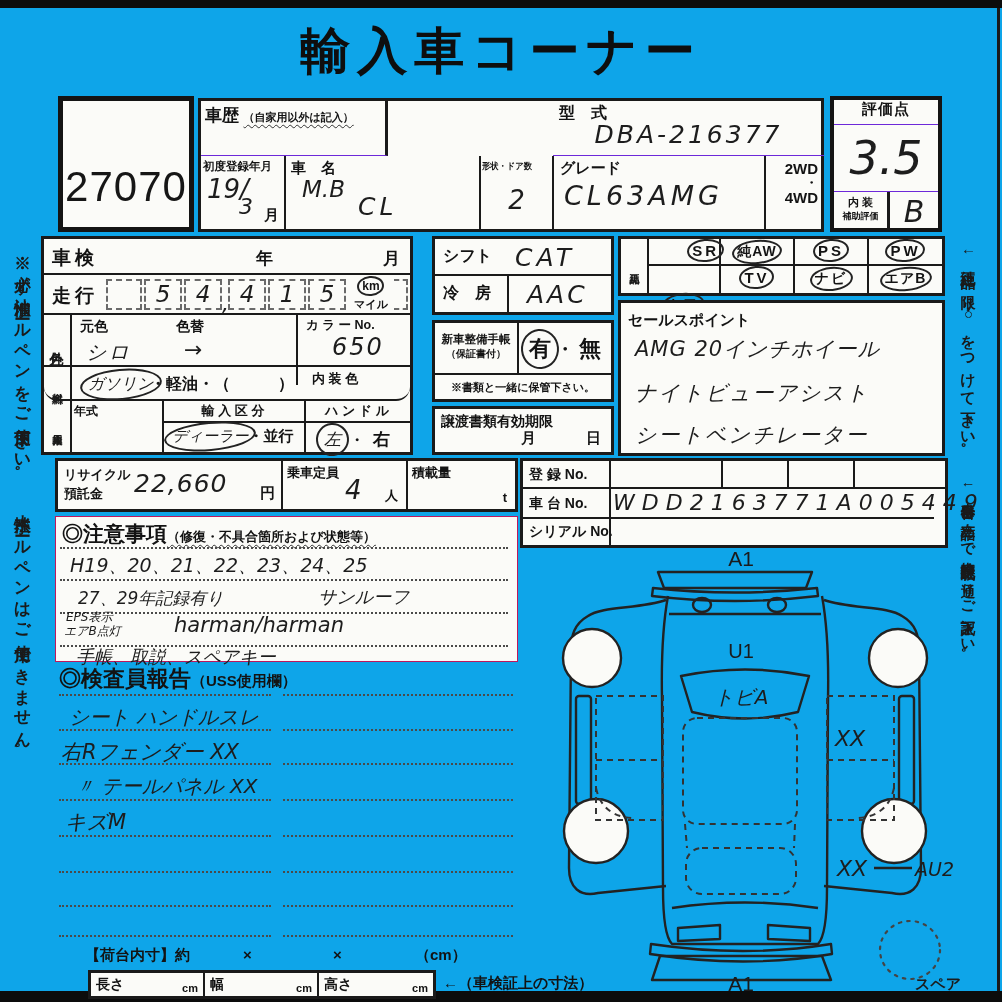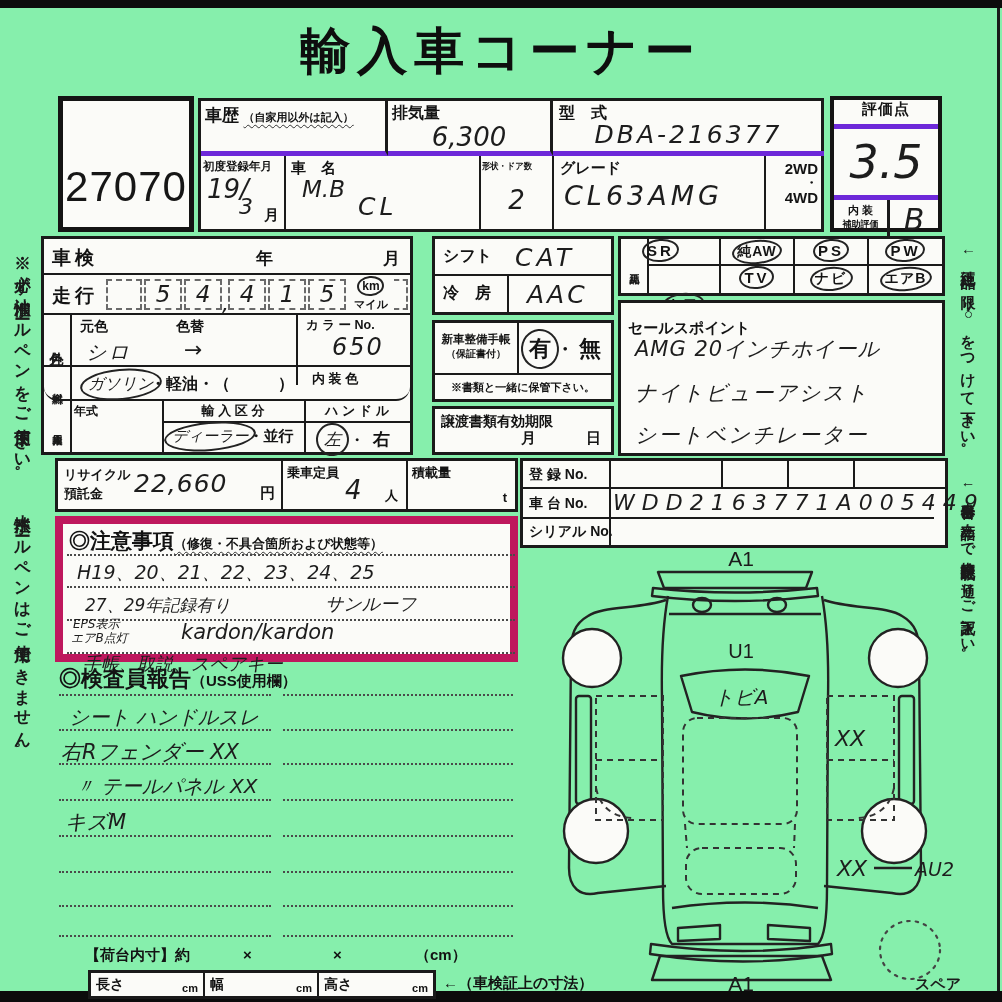--- a/index.html
+++ b/index.html
@@ -1,27 +1,27 @@
 <!DOCTYPE html>
 <html><head>
 <meta charset="utf-8">
 <style>
   html,body{margin:0;padding:0;}
   body{width:1002px;height:1002px;background:#e9e8e4;font-family:"Liberation Sans",sans-serif;}
-  .page{position:relative;width:1002px;height:1002px;background:#86efac;color:#151515;overflow:hidden;}
+  .page{position:relative;width:1002px;height:1002px;background:#0ea5e9;color:#151515;overflow:hidden;}
   .abs{position:absolute;}
   .lbl{font-weight:bold;color:#131313;}
   .hw{font-family:"DejaVu Sans",sans-serif;font-style:italic;color:#1d1d1d;}
   .vtext{writing-mode:vertical-rl;text-orientation:upright;font-weight:bold;letter-spacing:2px;color:#1a1a1a;}
   .box{border:3px solid #1a1a1a;background:#fbfbf8;box-sizing:border-box;}
   .cell{box-sizing:border-box;position:absolute;}
   .br2{border-right:2px solid #1a1a1a;}
   .br3{border-right:3px solid #1a1a1a;}
   .bb2{border-bottom:2px solid #1a1a1a;}
-  .bb3{border-bottom:5px solid #6d28d9;}
+  .bb3{border-bottom:1px solid #6d28d9;}
   .circ{position:relative;display:inline-block;}
   .circ::after{content:"";position:absolute;top:-5px;bottom:-5px;left:-8px;right:-8px;border:2.5px solid #232323;border-radius:50%;transform:rotate(-5deg);}
   .circ-sm::after{top:-3px;bottom:-3px;left:-5px;right:-5px;border-width:2px;}
   .dotline{position:absolute;border-top:2px dotted #4a4a4a;height:0;}
   .dashbox{position:absolute;border:2px dashed #6a6a6a;box-sizing:border-box;text-align:center;}
   .wavy{text-decoration:underline wavy 1px #333;text-underline-offset:3px;}
   svg text{font-family:"Liberation Sans",sans-serif;}
   svg text.svghw{font-family:"DejaVu Sans",sans-serif;font-style:italic;}
 </style>
 </head>
@@ -37,24 +37,20 @@
 
   <div class="abs" style="left:58px;top:96px;width:136px;height:136px;border:5px solid #141414;background:#fbfbf8;box-sizing:border-box;display:flex;align-items:flex-end;justify-content:center;">
     <span style="font-size:42px;letter-spacing:1px;color:#161616;padding-bottom:16px;">27070</span>
   </div>
 
   <div class="abs box" style="left:198px;top:98px;width:626px;height:134px;">
 
     <div class="cell bb3 br3" style="left:0;top:0;width:187px;height:55px;padding:3px 4px;">
       <span class="lbl" style="font-size:17px;">車歴</span>
       <span class="lbl wavy" style="font-size:11px;">（自家用以外は記入）</span>
-    </div>
-    <div class="cell bb3 br3" style="left:187px;top:0;width:165px;height:55px;padding:2px 4px;">
-      <span class="lbl" style="font-size:16px;">排気量</span>
-      <div class="hw" style="font-size:26px;text-align:center;margin-top:-2px;">6,300</div>
     </div>
     <div class="cell bb3" style="left:352px;top:0;width:271px;height:55px;padding:2px 6px;">
       <span class="lbl" style="font-size:16px;">型　式</span>
       <div class="hw" style="font-size:25px;text-align:center;letter-spacing:3px;margin-top:-4px;">DBA-216377</div>
     </div>
 
     <div class="cell br2" style="left:0;top:55px;width:85px;height:73px;">
       <span class="lbl" style="font-size:11.5px;display:block;padding:3px 2px 0;">初度登録年月</span>
       <span class="hw" style="position:absolute;left:6px;top:18px;font-size:26px;">19/</span>
       <span class="hw" style="position:absolute;left:38px;top:38px;font-size:22px;">3</span>
@@ -213,32 +209,32 @@
   <div class="abs box" style="left:432px;top:406px;width:182px;height:49px;">
     <span class="lbl" style="position:absolute;left:6px;top:4px;font-size:14px;">譲渡書類有効期限</span>
     <span class="lbl" style="position:absolute;left:86px;bottom:4px;font-size:15px;">月</span>
     <span class="lbl" style="position:absolute;right:10px;bottom:4px;font-size:15px;">日</span>
   </div>
 
   <div class="abs box" style="left:618px;top:236px;width:327px;height:60px;">
     <div class="br2" style="position:absolute;left:0;top:0;width:26px;height:54px;display:flex;align-items:center;justify-content:center;">
       <span class="vtext" style="font-size:10px;letter-spacing:0;">純正品</span>
     </div>
-    <div class="cell br2 bb2" style="left:26px;top:0;width:74px;height:27px;text-align:left;"><span class="lbl circ circ-sm" style="font-size:15px;letter-spacing:3px;top:3px;">SR</span></div>
+    <div class="cell br2 bb2" style="left:26px;top:0;width:74px;height:27px;text-align:right;"><span class="lbl circ circ-sm" style="font-size:15px;letter-spacing:3px;top:3px;">SR</span></div>
     <div class="cell br2 bb2" style="left:100px;top:0;width:74px;height:27px;text-align:center;"><span class="lbl circ circ-sm" style="font-size:14px;letter-spacing:1px;top:3px;">純AW</span></div>
     <div class="cell br2 bb2" style="left:174px;top:0;width:74px;height:27px;text-align:center;"><span class="lbl circ circ-sm" style="font-size:15px;letter-spacing:3px;top:3px;">PS</span></div>
     <div class="cell bb2" style="left:248px;top:0;width:73px;height:27px;text-align:center;"><span class="lbl circ circ-sm" style="font-size:15px;letter-spacing:3px;top:3px;">PW</span></div>
     <div class="cell br2" style="left:26px;top:27px;width:74px;height:27px;text-align:center;"><span class="lbl circ circ-sm" style="font-size:14px;letter-spacing:2px;top:3px;margin-top:27px;">カワ</span></div>
     <div class="cell br2" style="left:100px;top:27px;width:74px;height:27px;text-align:center;"><span class="lbl circ circ-sm" style="font-size:15px;letter-spacing:3px;top:3px;">TV</span></div>
     <div class="cell br2" style="left:174px;top:27px;width:74px;height:27px;text-align:center;"><span class="lbl circ circ-sm" style="font-size:14px;letter-spacing:2px;top:3px;">ナビ</span></div>
     <div class="cell" style="left:248px;top:27px;width:73px;height:27px;text-align:center;"><span class="lbl circ circ-sm" style="font-size:14px;letter-spacing:1px;top:3px;">エアB</span></div>
   </div>
 
   <div class="abs box" style="left:618px;top:300px;width:327px;height:156px;">
-    <span class="lbl" style="position:absolute;left:7px;top:16px;font-size:15px;">セールスポイント</span>
+    <span class="lbl" style="position:absolute;left:7px;top:8px;font-size:15px;">セールスポイント</span>
     <div class="hw" style="position:absolute;left:14px;top:32px;font-size:21px;letter-spacing:1px;">AMG 20インチホイール</div>
     <div class="hw" style="position:absolute;left:14px;top:76px;font-size:21px;letter-spacing:2px;">ナイトビューアシスト</div>
     <div class="hw" style="position:absolute;left:14px;top:118px;font-size:21px;letter-spacing:2px;">シートベンチレーター</div>
   </div>
 
   <div class="abs box" style="left:55px;top:458px;width:463px;height:54px;">
     <div class="cell br2" style="left:0;top:0;width:225px;height:48px;">
       <div class="lbl" style="position:absolute;left:6px;top:5px;font-size:13px;">リサイクル</div>
       <div class="lbl" style="position:absolute;left:6px;top:24px;font-size:13px;">預託金</div>
       <span class="hw" style="position:absolute;left:76px;top:8px;font-size:25px;letter-spacing:1px;">22,660</span>
@@ -267,34 +263,34 @@
       <span class="lbl" style="position:absolute;left:6px;top:6px;font-size:14px;">車 台 No.</span>
       <div style="position:absolute;left:86px;top:0;width:2px;height:30px;background:#1a1a1a;"></div>
       <span class="hw" style="position:absolute;left:90px;top:1px;font-size:22px;letter-spacing:7px;white-space:nowrap;">WDD2163771A005449</span>
     </div>
     <div class="cell" style="left:0;top:58px;width:422px;height:26px;">
       <span class="lbl" style="position:absolute;left:6px;top:4px;font-size:14px;">シリアル No.</span>
       <div style="position:absolute;left:86px;top:0;width:2px;height:26px;background:#1a1a1a;"></div>
     </div>
   </div>
 
-  <div class="abs" style="left:55px;top:516px;width:463px;height:146px;border:8px solid #be185d;background:#fbfbf8;box-sizing:border-box;">
+  <div class="abs" style="left:55px;top:516px;width:463px;height:146px;border:1px solid #be185d;background:#fbfbf8;box-sizing:border-box;">
     <span style="position:absolute;left:6px;top:3px;white-space:nowrap;">
       <span class="lbl" style="font-size:21px;">◎注意事項</span><span class="lbl wavy" style="font-size:13px;">（修復・不具合箇所および状態等）</span>
     </span>
     <div class="dotline" style="left:4px;top:30px;width:448px;"></div>
     <div class="dotline" style="left:4px;top:62px;width:448px;"></div>
     <div class="dotline" style="left:4px;top:95px;width:448px;"></div>
     <div class="dotline" style="left:4px;top:128px;width:448px;"></div>
     <span class="hw" style="position:absolute;left:14px;top:36px;font-size:19px;">H19、20、21、22、23、24、25</span>
     <span class="hw" style="position:absolute;left:22px;top:70px;font-size:17px;">27、29年記録有り</span>
     <span class="hw" style="position:absolute;left:262px;top:68px;font-size:18px;">サンルーフ</span>
     <span class="hw" style="position:absolute;left:10px;top:92px;font-size:12px;">EPS表示</span>
     <span class="hw" style="position:absolute;left:8px;top:106px;font-size:12px;">エアB点灯</span>
-    <span class="hw" style="position:absolute;left:118px;top:96px;font-size:21px;">kardon/kardon</span>
+    <span class="hw" style="position:absolute;left:118px;top:96px;font-size:21px;">harman/harman</span>
     <span class="hw" style="position:absolute;left:20px;top:128px;font-size:18px;">手帳、取説、スペアキー</span>
   </div>
 
   <div class="abs" style="left:55px;top:664px;width:463px;height:272px;">
     <span style="position:absolute;left:4px;top:0;white-space:nowrap;">
       <span class="lbl" style="font-size:22px;">◎検査員報告</span><span class="lbl" style="font-size:15px;">（USS使用欄）</span>
     </span>
     <div class="dotline" style="left:4px;top:30px;width:212px;"></div>
       <div class="dotline" style="left:228px;top:30px;width:230px;"></div>
     <div class="dotline" style="left:4px;top:65px;width:212px;"></div>

